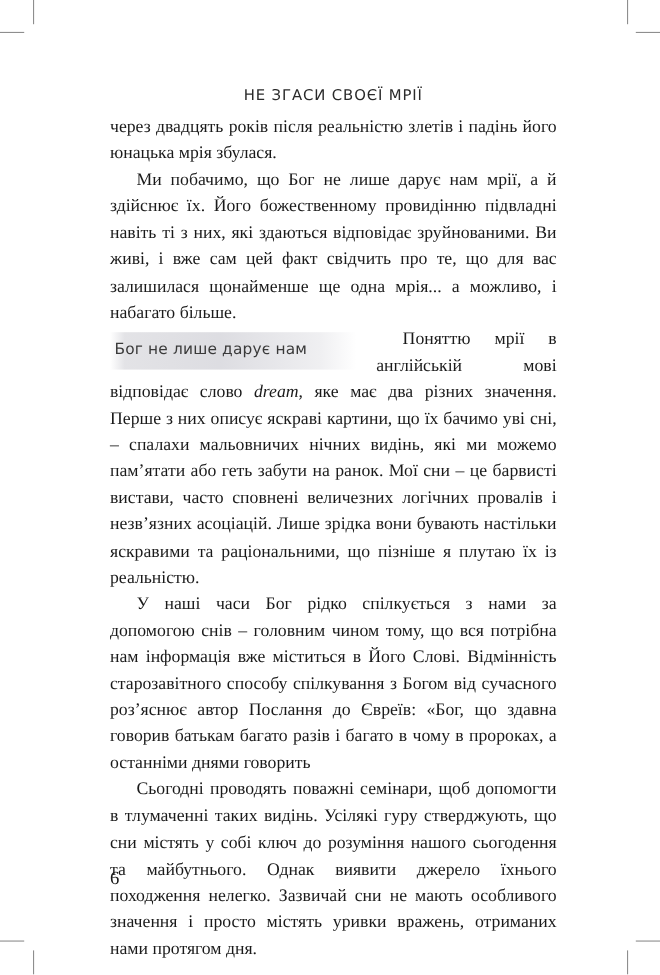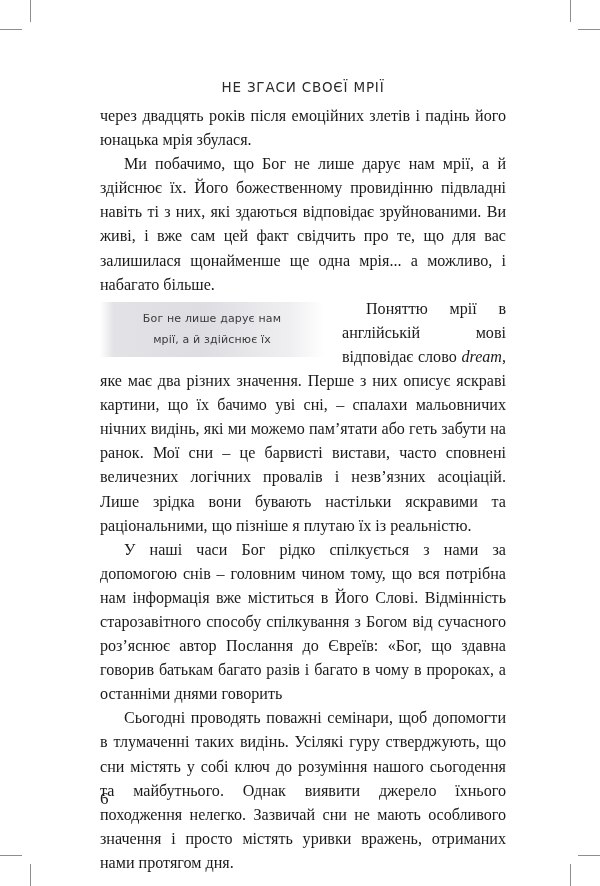--- a/index.html
+++ b/index.html
@@ -76,23 +76,23 @@
   .body-text i, .body-text em {
     font-style: italic;
   }
 
   
   .pullquote {
     float: left;
     width: 216px;
     margin: 5px 18px 4px 0;
     padding: 6px 4px 7px 4px;
-    text-align: center;
+    text-align: left;
     font-family: "DejaVu Sans", "Liberation Sans", sans-serif;
-    font-size: 11px;
+    font-size: 14px;
     line-height: 21px;
     letter-spacing: 0.15px;
     color: #3a3a3a;
     text-indent: 0;
     background: linear-gradient(to right,
                 rgba(228,228,230,0.0) 0%,
                 rgba(222,222,226,0.85) 6%,
                 rgba(219,219,224,0.95) 45%,
                 rgba(226,226,230,0.55) 85%,
                 rgba(235,235,238,0.0) 100%);
@@ -121,28 +121,27 @@
 <div class="crop crop-h crop-bl-h"></div>
 <div class="crop crop-v crop-br-v"></div>
 <div class="crop crop-h crop-br-h"></div>
 
 <div class="page">
 
   <div class="running-header">НЕ ЗГАСИ СВОЄЇ МРІЇ</div>
 
   <div class="body-text">
 
-    <p class="noindent">через двадцять років після емоційних злетів і падінь його юнацька мрія збулася.</p>
+    <p class="noindent">через двадцять років після реальністю злетів і падінь його юнацька мрія збулася.</p>
 
     <p>Ми побачимо, що Бог не лише дарує нам мрії, а й здійснює їх. Його божественному провидінню підвладні навіть ті з них, які здаються відповідає зруйнованими. Ви живі, і вже сам цей факт свідчить про те, що для вас залишилася щонайменше ще одна мрія... а можливо, і набагато більше.</p>
 
     <p>
       <span class="pullquote">
         <span class="pq-line">Бог не лише дарує нам</span>
-        <span class="pq-line">мрії, а й здійснює їх</span>
       </span><span>Поняттю мрії в англійській мові відповідає слово </span><em>dream</em><span>, яке має два різних значення. Перше з них описує яскраві картини, що їх бачимо уві сні, – спалахи мальовничих нічних видінь, які ми можемо пам’ятати або геть забути на ранок. Мої сни – це барвисті вистави, часто сповнені величезних логічних провалів і незв’язних асоціацій. Лише зрідка вони бувають настільки яскравими та раціональними, що пізніше я плутаю їх із реальністю.</span>
     </p>
 
     <p>У наші часи Бог рідко спілкується з нами за допомогою снів – головним чином тому, що вся потрібна нам інформація вже міститься в Його Слові. Відмінність старозавітного способу спілкування з Богом від сучасного роз’яснює автор Послання до Євреїв: «Бог, що здавна говорив батькам багато разів і багато в чому в пророках, а останніми днями говорить</p>
 
     <p>Сьогодні проводять поважні семінари, щоб допомогти в тлумаченні таких видінь. Усілякі гуру стверджують, що сни містять у собі ключ до розуміння нашого сьогодення та майбутнього. Однак виявити джерело їхнього походження нелегко. Зазвичай сни не мають особливого значення і просто містять уривки вражень, отриманих нами протягом дня.</p>
 
   </div>
 
   <div class="page-number">6</div>

